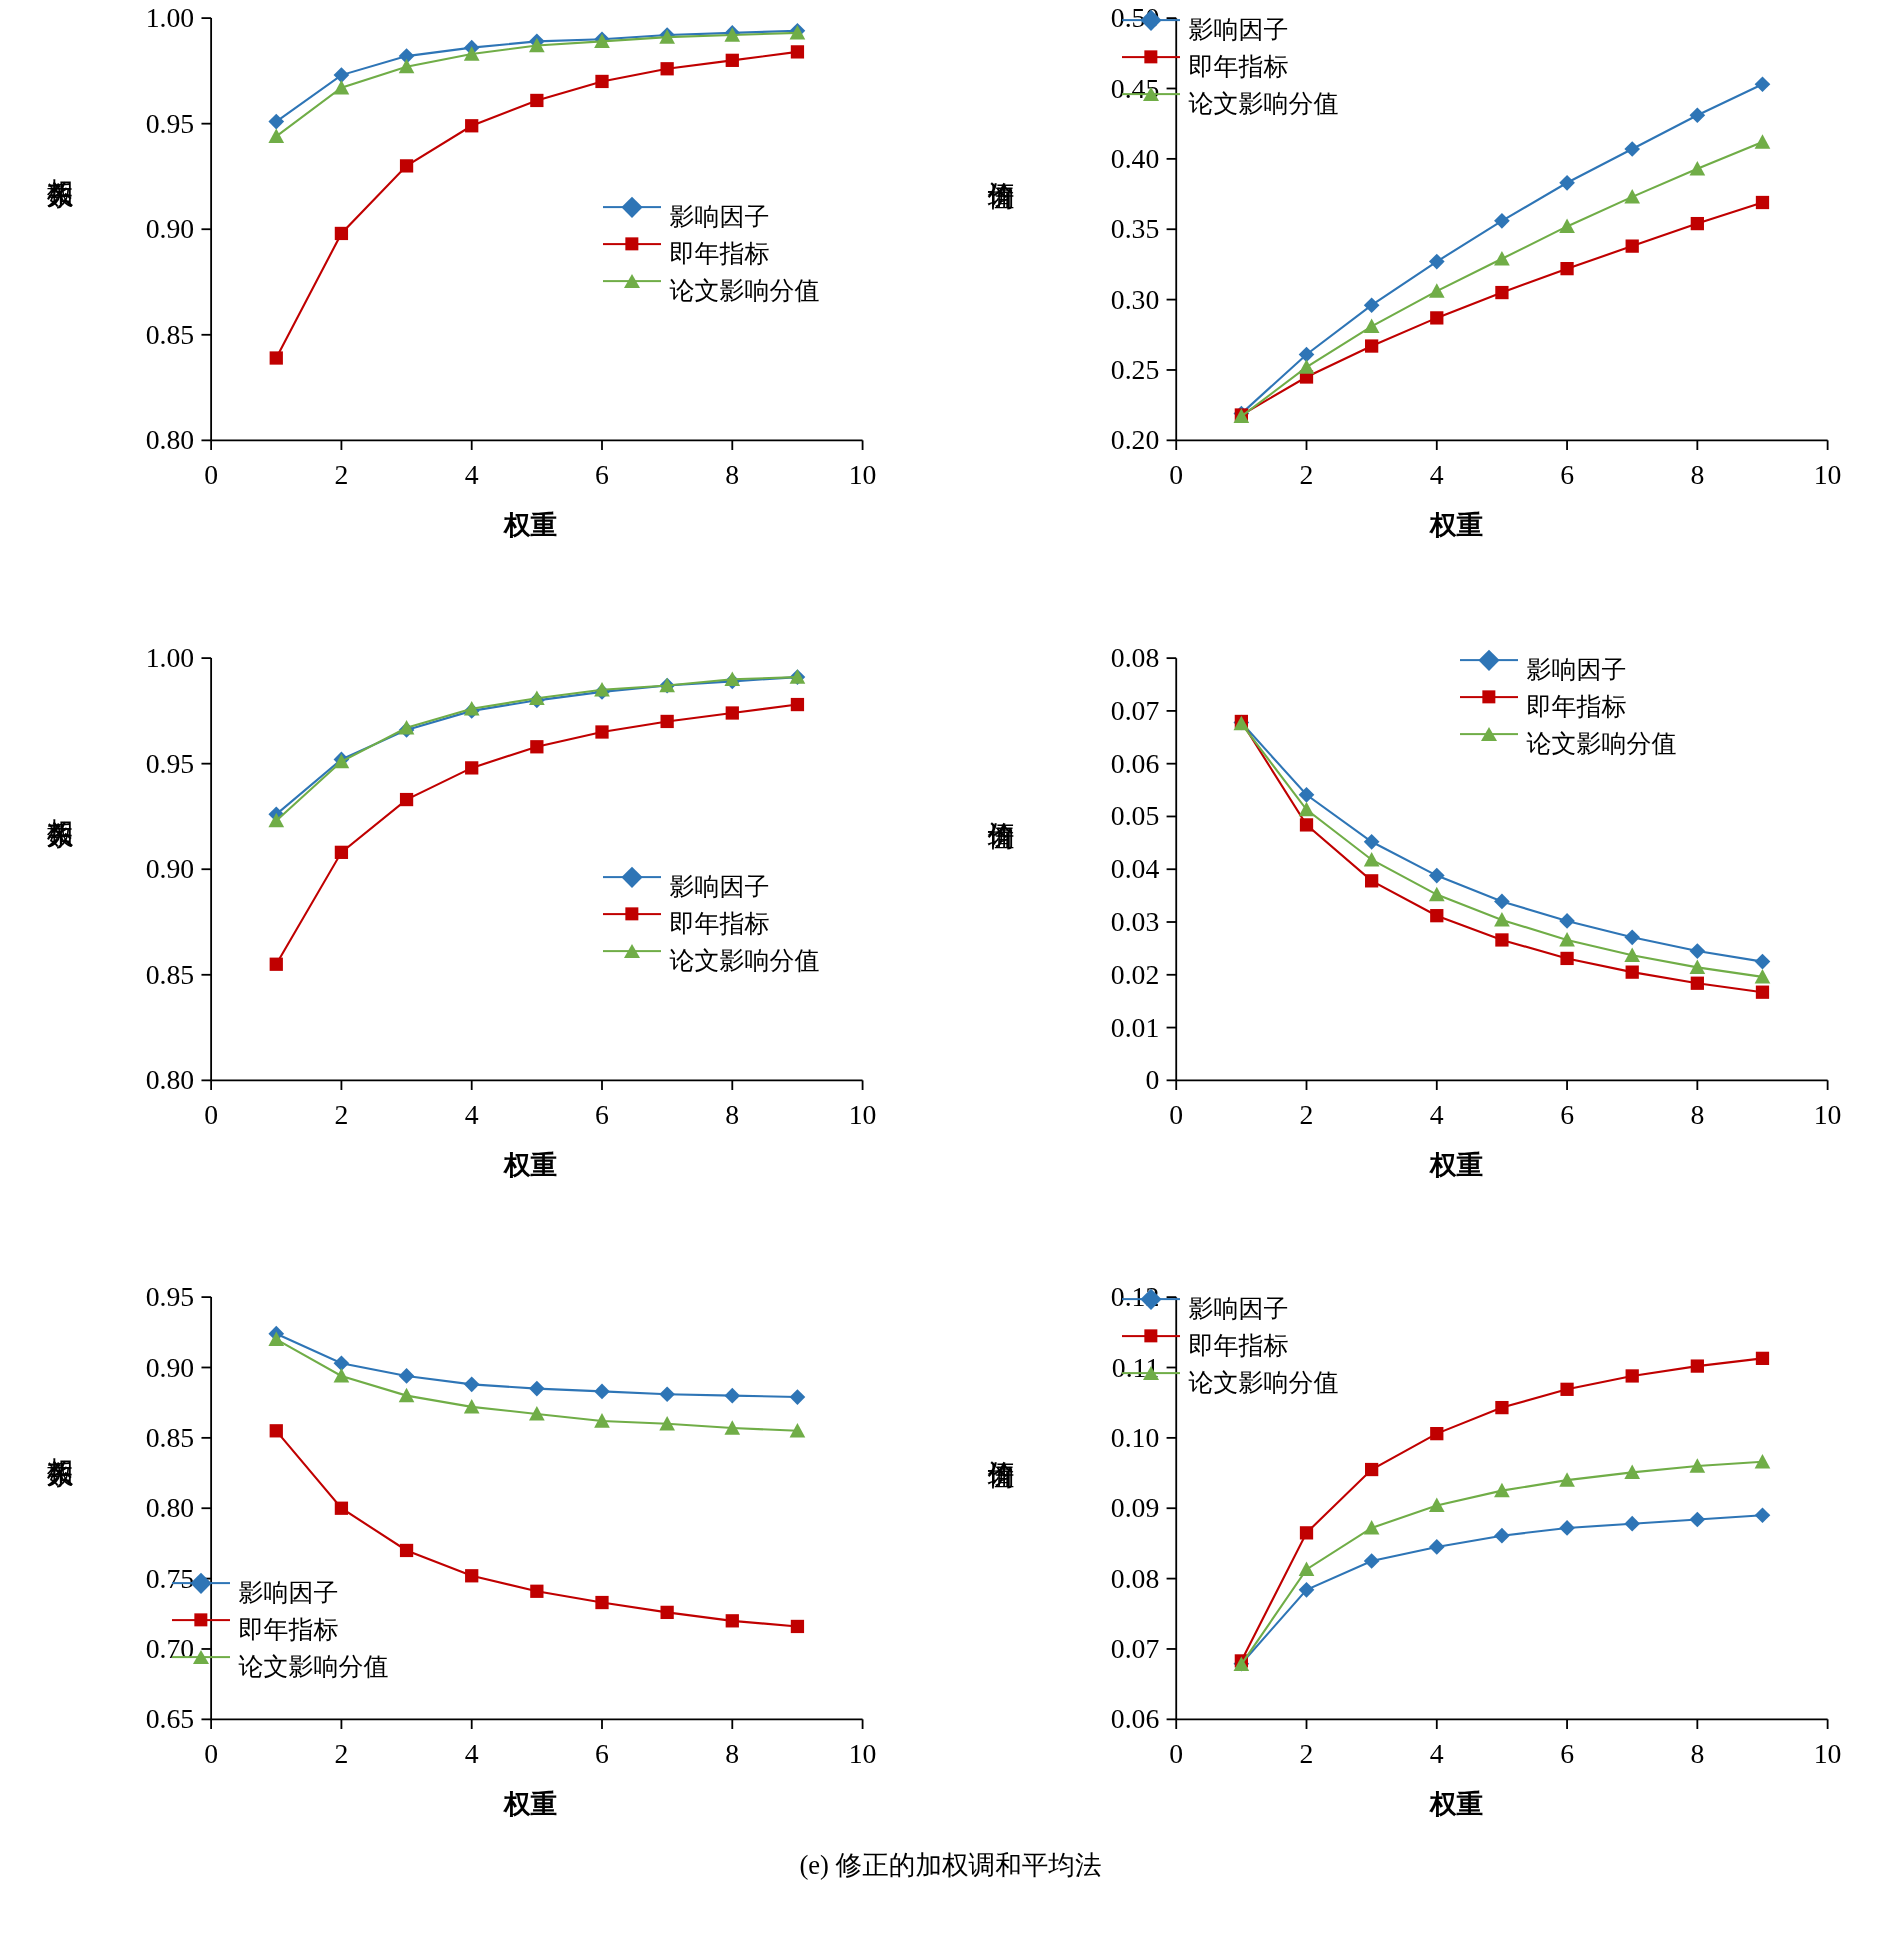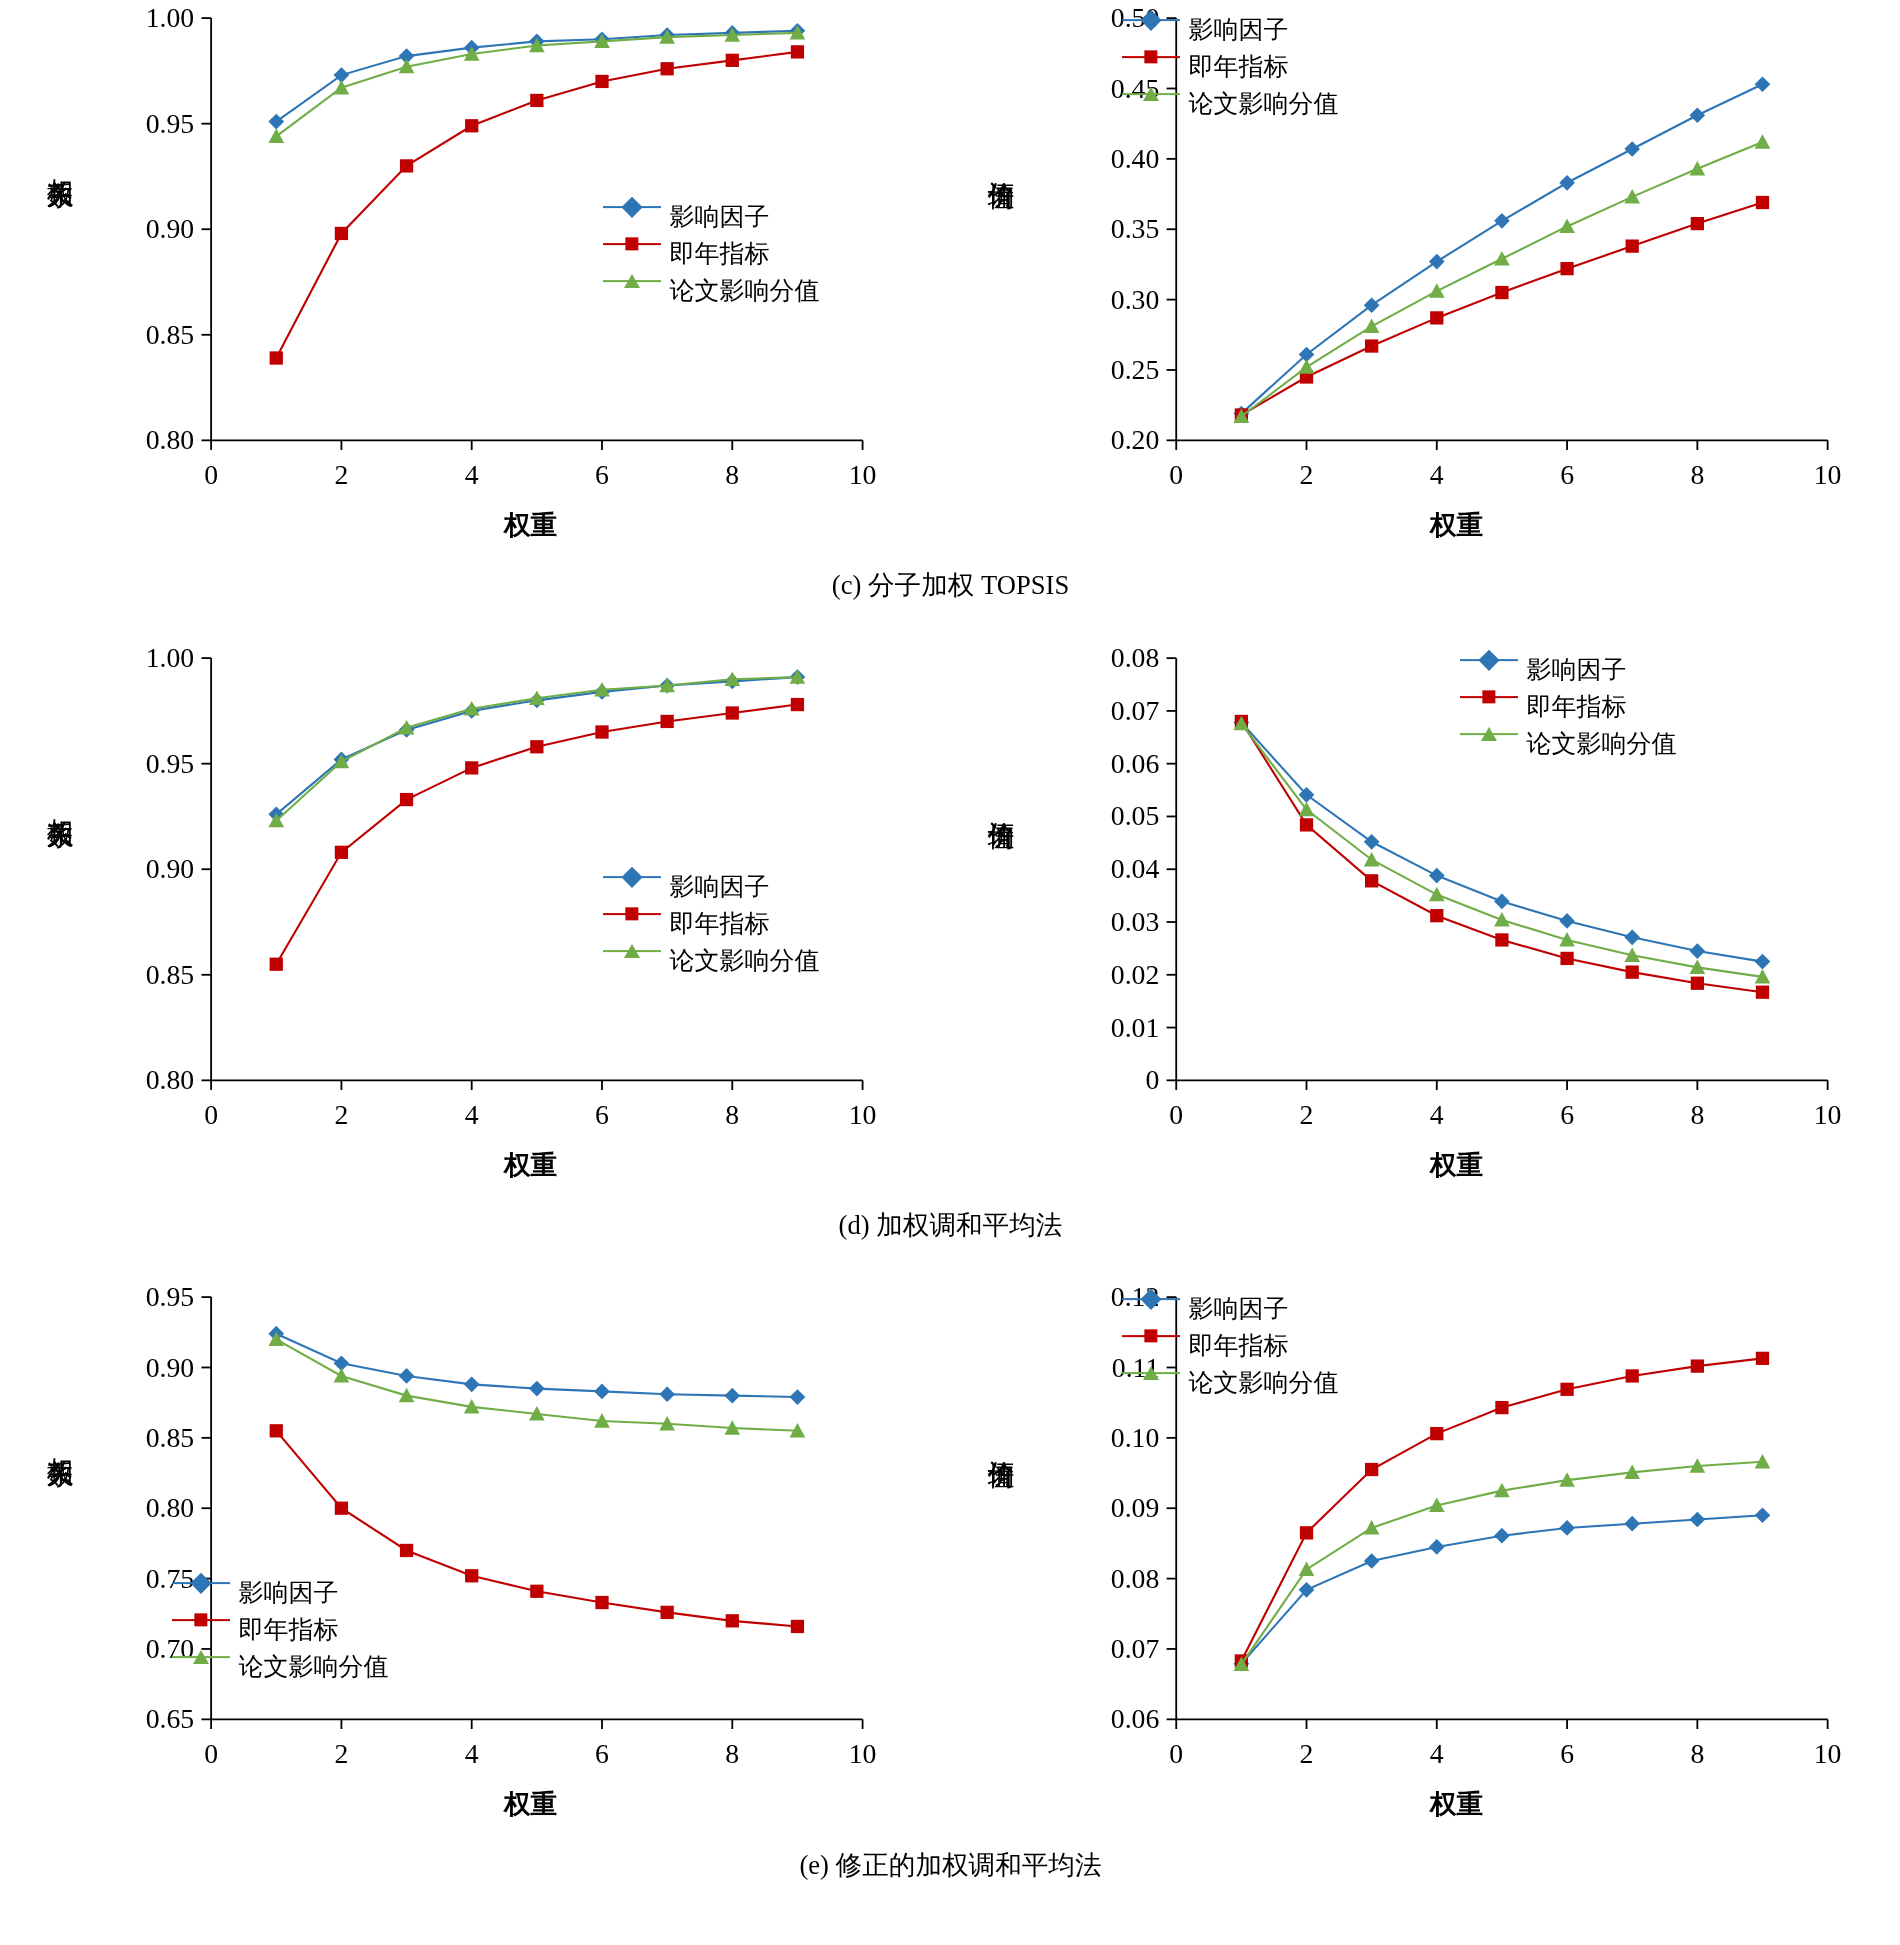--- a/index.html
+++ b/index.html
@@ -231,21 +231,20 @@
       <div class="legend-row">
         <span class="legend-mark">
             <span class="ln" style="background:#70AD47"></span>
             <span class="sym sym-t" style="border-bottom:14.5px solid #70AD47"></span>
           </span>
         <span class="legend-label">论文影响分值</span>
       </div>
     </div>
   </div>
 
-  <div class="cap" style="left:0;top:567px;">(c) 分子加权 TOPSIS</div>
 
   <div class="panel" style="left:0px;top:640px;width:941px;height:561px;">
     <svg id="svg-d-left" width="941" height="561" viewBox="0 0 1560 930">
         <line x1="350" y1="30" x2="350" y2="730" stroke="#000" stroke-width="3"></line>
         <line x1="350" y1="730" x2="1430" y2="730" stroke="#000" stroke-width="3"></line>
         <line x1="334" y1="730" x2="350" y2="730" stroke="#000" stroke-width="3"></line>
         <text x="322" y="745" text-anchor="end" font-size="46" font-family="Liberation Serif, serif" fill="#000">0.80</text>
         <line x1="334" y1="554.9999999999998" x2="350" y2="554.9999999999998" stroke="#000" stroke-width="3"></line>
         <text x="322" y="569.9999999999998" text-anchor="end" font-size="46" font-family="Liberation Serif, serif" fill="#000">0.85</text>
         <line x1="334" y1="380" x2="350" y2="380" stroke="#000" stroke-width="3"></line>
@@ -409,21 +408,20 @@
       <div class="legend-row">
         <span class="legend-mark">
             <span class="ln" style="background:#70AD47"></span>
             <span class="sym sym-t" style="border-bottom:14.5px solid #70AD47"></span>
           </span>
         <span class="legend-label">论文影响分值</span>
       </div>
     </div>
   </div>
 
-  <div class="cap" style="left:0;top:1207px;">(d) 加权调和平均法</div>
 
   <div class="panel" style="left:0px;top:1279px;width:941px;height:561px;">
     <svg id="svg-e-left" width="941" height="561" viewBox="0 0 1560 930">
         <line x1="350" y1="30" x2="350" y2="730" stroke="#000" stroke-width="3"></line>
         <line x1="350" y1="730" x2="1430" y2="730" stroke="#000" stroke-width="3"></line>
         <line x1="334" y1="730" x2="350" y2="730" stroke="#000" stroke-width="3"></line>
         <text x="322" y="745" text-anchor="end" font-size="46" font-family="Liberation Serif, serif" fill="#000">0.65</text>
         <line x1="334" y1="613.3333333333335" x2="350" y2="613.3333333333335" stroke="#000" stroke-width="3"></line>
         <text x="322" y="628.3333333333335" text-anchor="end" font-size="46" font-family="Liberation Serif, serif" fill="#000">0.70</text>
         <line x1="334" y1="496.6666666666667" x2="350" y2="496.6666666666667" stroke="#000" stroke-width="3"></line>

